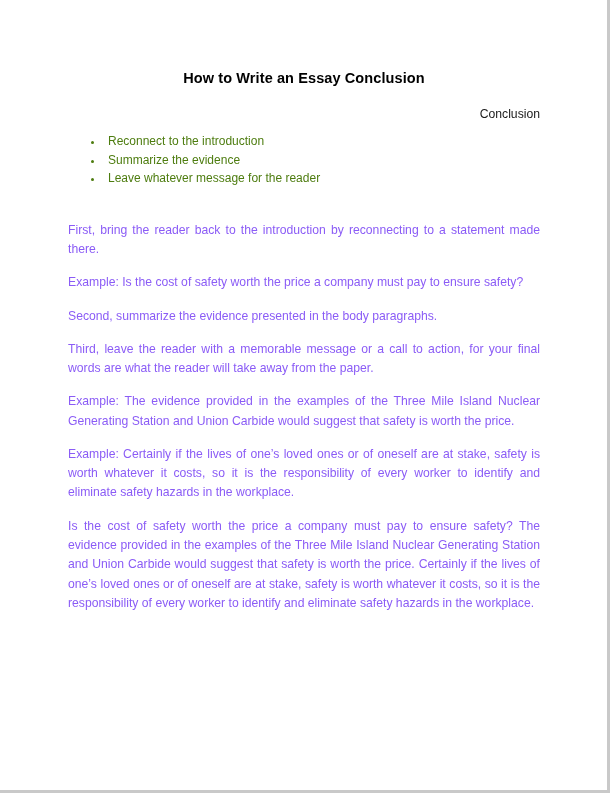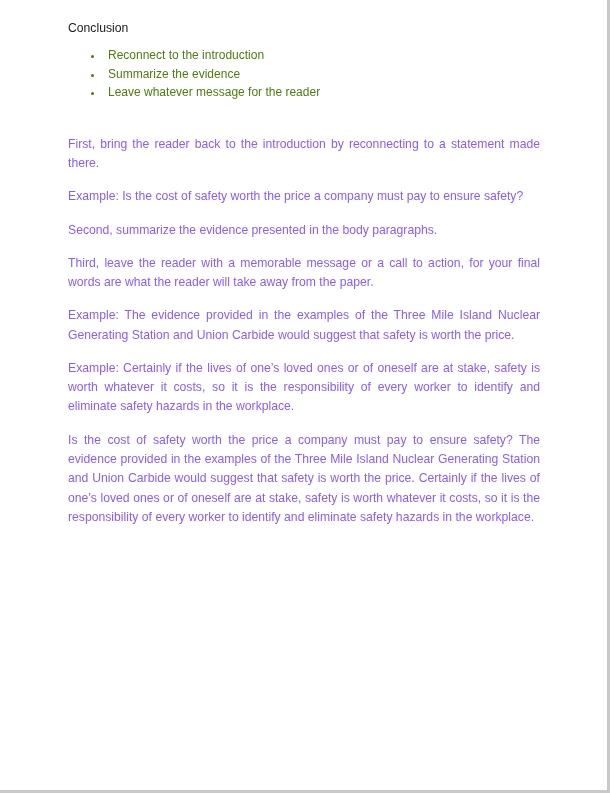--- a/index.html
+++ b/index.html
@@ -46,20 +46,21 @@
     font-size: 14.5px;
     font-weight: bold;
     margin: 70px 0 0 0;
     letter-spacing: 0.1px;
     color: #000000;
   }
   .section-label {
     font-size: 12.2px;
     margin: 21px 0 0 0;
     color: #1a1a1a;
+    text-align: right;
   }
   ul.bullets {
     margin: 11px 0 0 0;
     padding-left: 36px;
     list-style-type: disc;
   }
   ul.bullets li {
     font-size: 12px;
     line-height: 1.55;
     color: #4d7c0f;
@@ -82,20 +83,21 @@
 </head>
 <body>
 
 <div class="page">
 
   <div class="page-border-right"></div>
   <div class="page-border-bottom"></div>
 
   <div class="content">
 
+    <h1 class="doc-title">How to Write an Essay Conclusion</h1>
 
     <div class="section-label">Conclusion</div>
 
     <ul class="bullets">
       <li>Reconnect to the introduction</li>
       <li>Summarize the evidence</li>
       <li>Leave whatever message for the reader</li>
     </ul>
 
     <div class="body-block">

